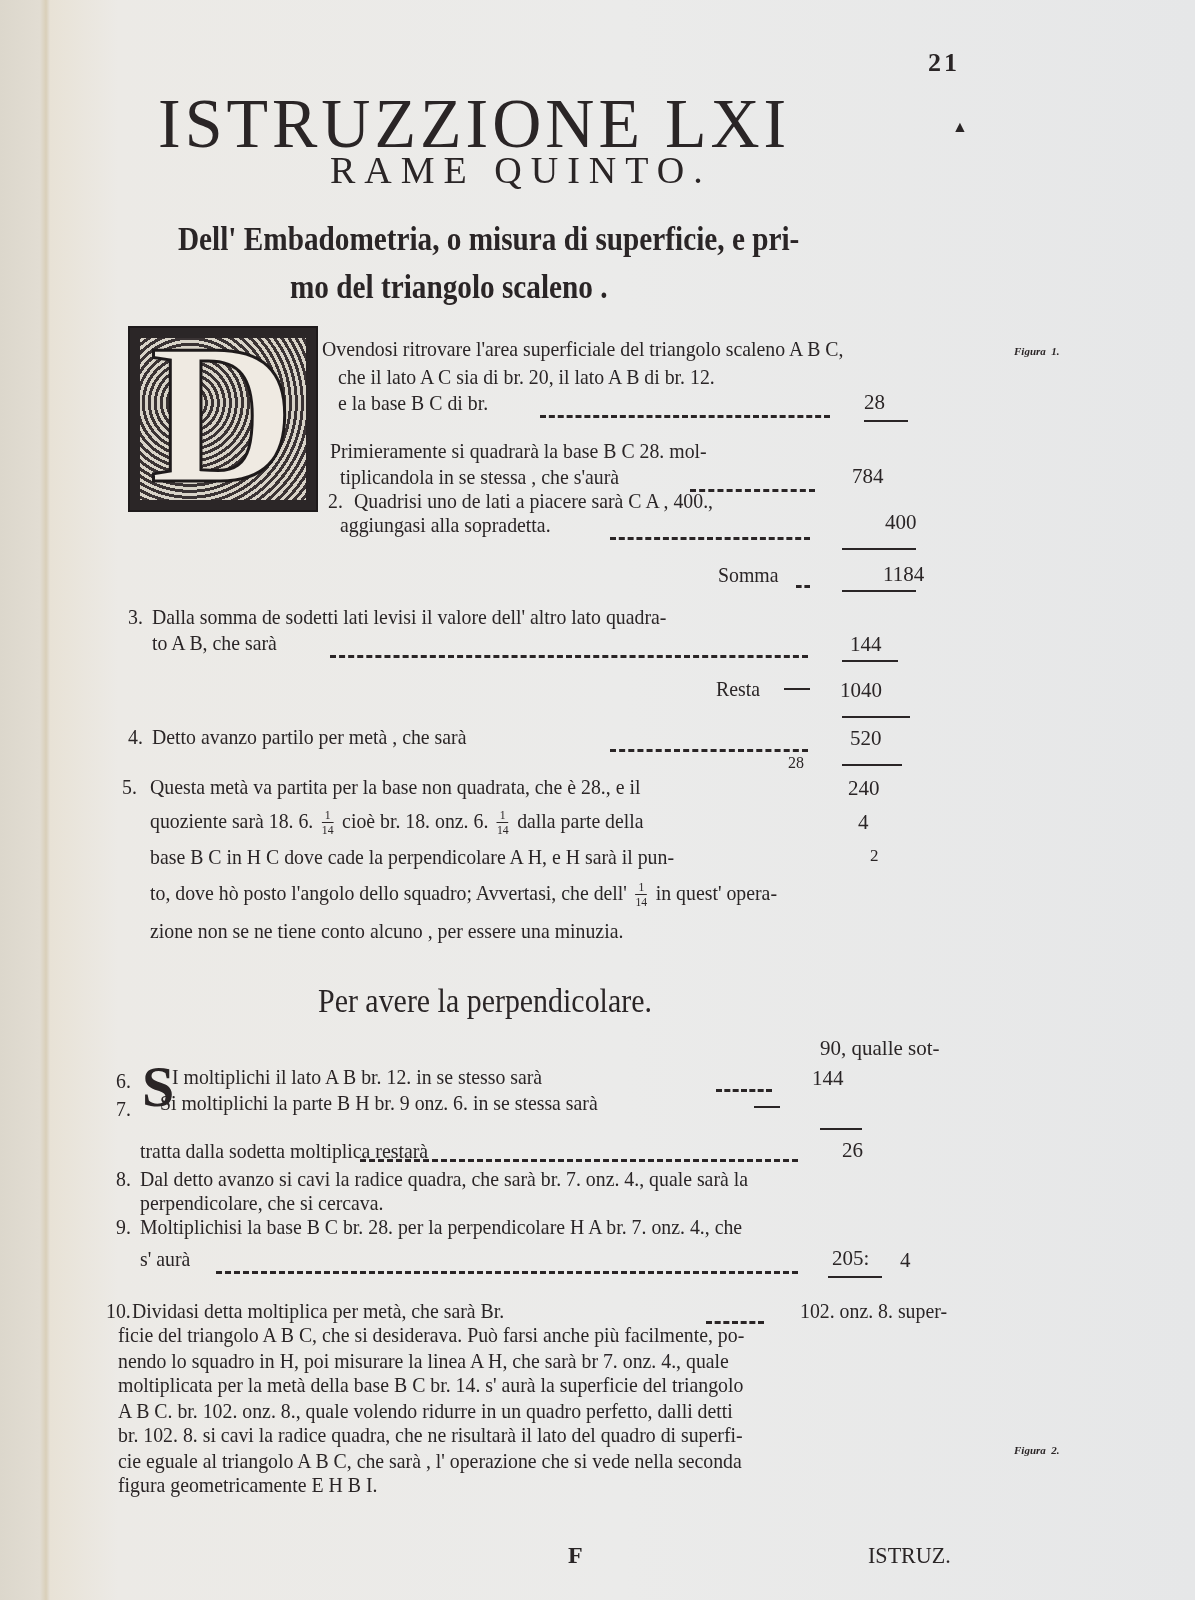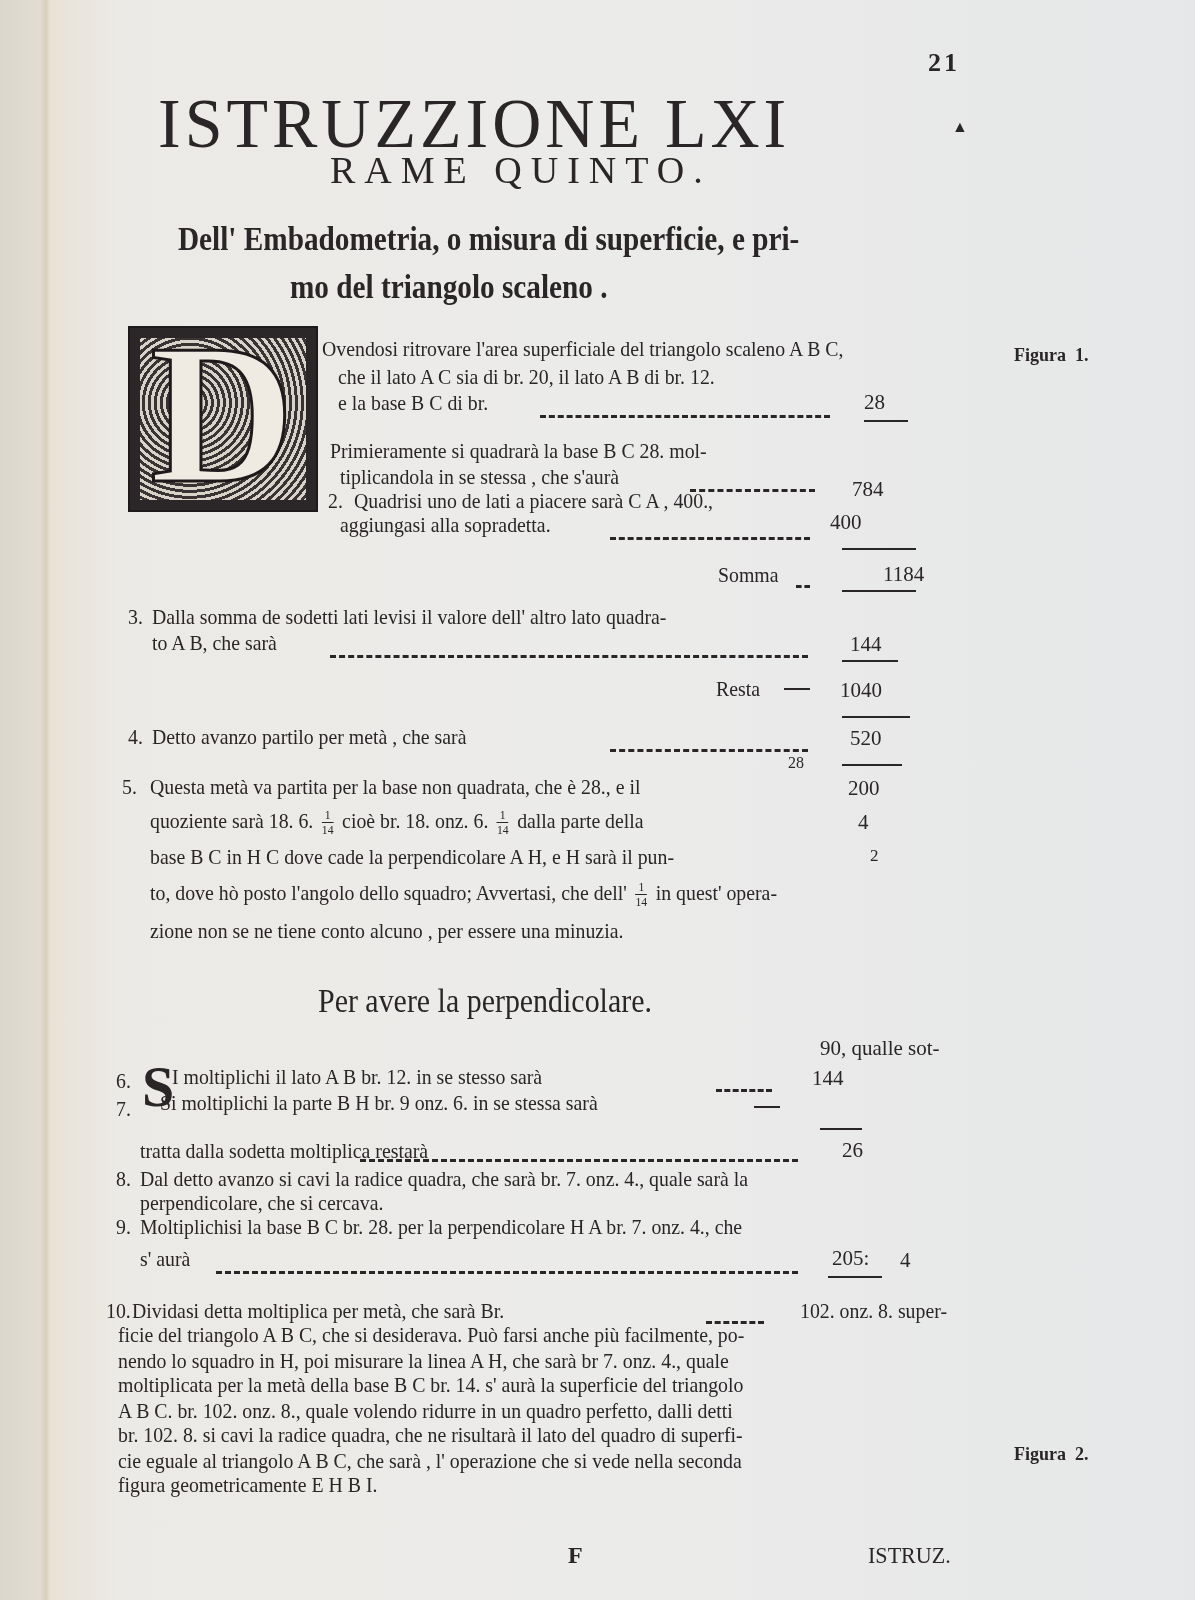--- a/index.html
+++ b/index.html
@@ -37,21 +37,21 @@
   }
   .dropcap .letter {
     position:absolute; left:20px; top:-14px; font-size:200px; font-weight:bold;
     color:#efeae2; -webkit-text-stroke:3px #1e1a1b; line-height:1;
   }
 
   .t { font-size:22px; transform:scaleX(0.9); transform-origin:left; }
   .n { font-size:21px; }
   .rule { position:absolute; height:2px; background:#2a2526; }
   .dash { display:inline-block; border-bottom:3px dashed #2a2526; height:0; vertical-align:middle; }
-  .margin-note { font-size:18px; font-weight:bold; }
+  .margin-note { font-size:11px; font-weight:bold;font-style:italic; }
   .frac { display:inline-block; vertical-align:middle; text-align:center; font-size:13px; line-height:14px; margin:0 4px; }
   .frac span { display:block; }
   .frac .top { border-bottom:1px solid #2a2526; }
   .section { left:318px; top:982px; font-size:34px; transform:scaleX(0.88); transform-origin:left; }
   .bigS { left:142px; top:1058px; font-size:58px; font-weight:bold; line-height:1; }
   .footer-sig { left:568px; top:1542px; font-size:24px; font-weight:bold; }
   .footer-catch { left:868px; top:1542px; font-size:24px; transform:scaleX(0.92); transform-origin:left; }
 </style>
 </head>
 <body>
@@ -77,27 +77,27 @@
 </div>
 <div class="abs t" style="left:338px;top:364px;">che il lato A C sia di br. 20, il lato A B di br. 12.</div>
 <div class="abs t" style="left:338px;top:390px;">e la base B C di br.</div>
 <div class="abs" style="left:540px;top:406px;width:290px;"><span class="dash" style="width:290px;"></span></div>
 <div class="abs n" style="left:864px;top:390px;">28</div>
 <div class="rule" style="left:864px;top:420px;width:44px;"></div>
 
 <div class="abs t" style="left:330px;top:438px;">Primieramente si quadrarà la base B C 28. mol-</div>
 <div class="abs t" style="left:340px;top:464px;">tiplicandola in se stessa , che s'aurà</div>
 <div class="abs" style="left:690px;top:480px;"><span class="dash" style="width:125px;"></span></div>
-<div class="abs n" style="left:852px;top:477px;">784</div>
+<div class="abs n" style="left:852px;top:464px;">784</div>
 
 <div class="abs t" style="left:328px;top:488px;">2.</div>
 <div class="abs t" style="left:354px;top:488px;">Quadrisi uno de lati a piacere sarà C A , 400.,</div>
 <div class="abs t" style="left:340px;top:512px;">aggiungasi alla sopradetta.</div>
 <div class="abs" style="left:610px;top:528px;"><span class="dash" style="width:200px;"></span></div>
-<div class="abs n" style="left:830px;top:510px;">400</div>
+<div class="abs n" style="left:885px;top:510px;">400</div>
 <div class="rule" style="left:842px;top:548px;width:74px;"></div>
 
 <div class="abs t" style="left:718px;top:562px;">Somma</div>
 <div class="abs" style="left:796px;top:576px;"><span class="dash" style="width:14px;"></span></div>
 <div class="abs n" style="left:842px;top:562px;margin-left:41px;">1184</div>
 <div class="rule" style="left:842px;top:590px;width:74px;"></div>
 
 <div class="abs t" style="left:128px;top:604px;">3.</div>
 <div class="abs t" style="left:152px;top:604px;">Dalla somma de sodetti lati levisi il valore dell' altro lato quadra-</div>
 <div class="abs t" style="left:152px;top:630px;">to A B, che sarà</div>
@@ -112,21 +112,21 @@
 
 <div class="abs t" style="left:128px;top:724px;">4.</div>
 <div class="abs t" style="left:152px;top:724px;">Detto avanzo partilo per metà , che sarà</div>
 <div class="abs" style="left:610px;top:740px;"><span class="dash" style="width:198px;"></span></div>
 <div class="abs n" style="left:850px;top:726px;">520</div>
 <div class="rule" style="left:842px;top:764px;width:60px;"></div>
 
 <div class="abs n" style="left:788px;top:754px;font-size:16px;">28</div>
 <div class="abs t" style="left:122px;top:774px;">5.</div>
 <div class="abs t" style="left:150px;top:774px;">Questa metà va partita per la base non quadrata, che è 28., e il</div>
-<div class="abs n" style="left:848px;top:776px;">200</div>
+<div class="abs n" style="left:848px;top:776px;">240</div>
 
 <div class="abs t" style="left:150px;top:808px;">
   <span>quoziente sarà 18. 6.</span>
   <span class="frac"><span class="top">1</span><span>14</span></span>
   <span>cioè br. 18. onz. 6.</span>
   <span class="frac"><span class="top">1</span><span>14</span></span>
   <span>dalla parte della</span>
 </div>
 <div class="abs n" style="left:858px;top:810px;">4</div>
 

